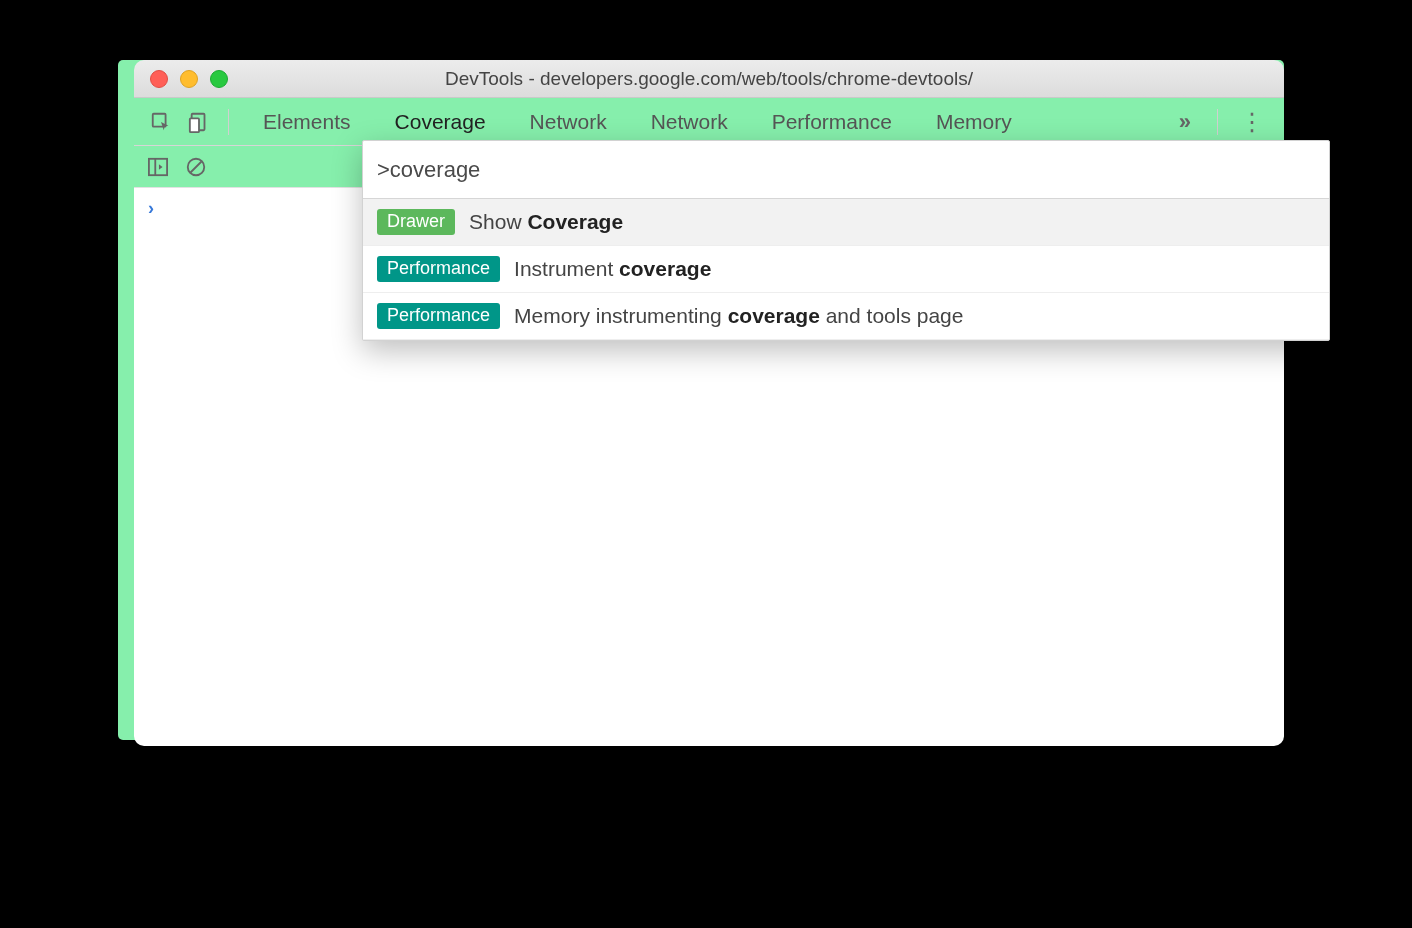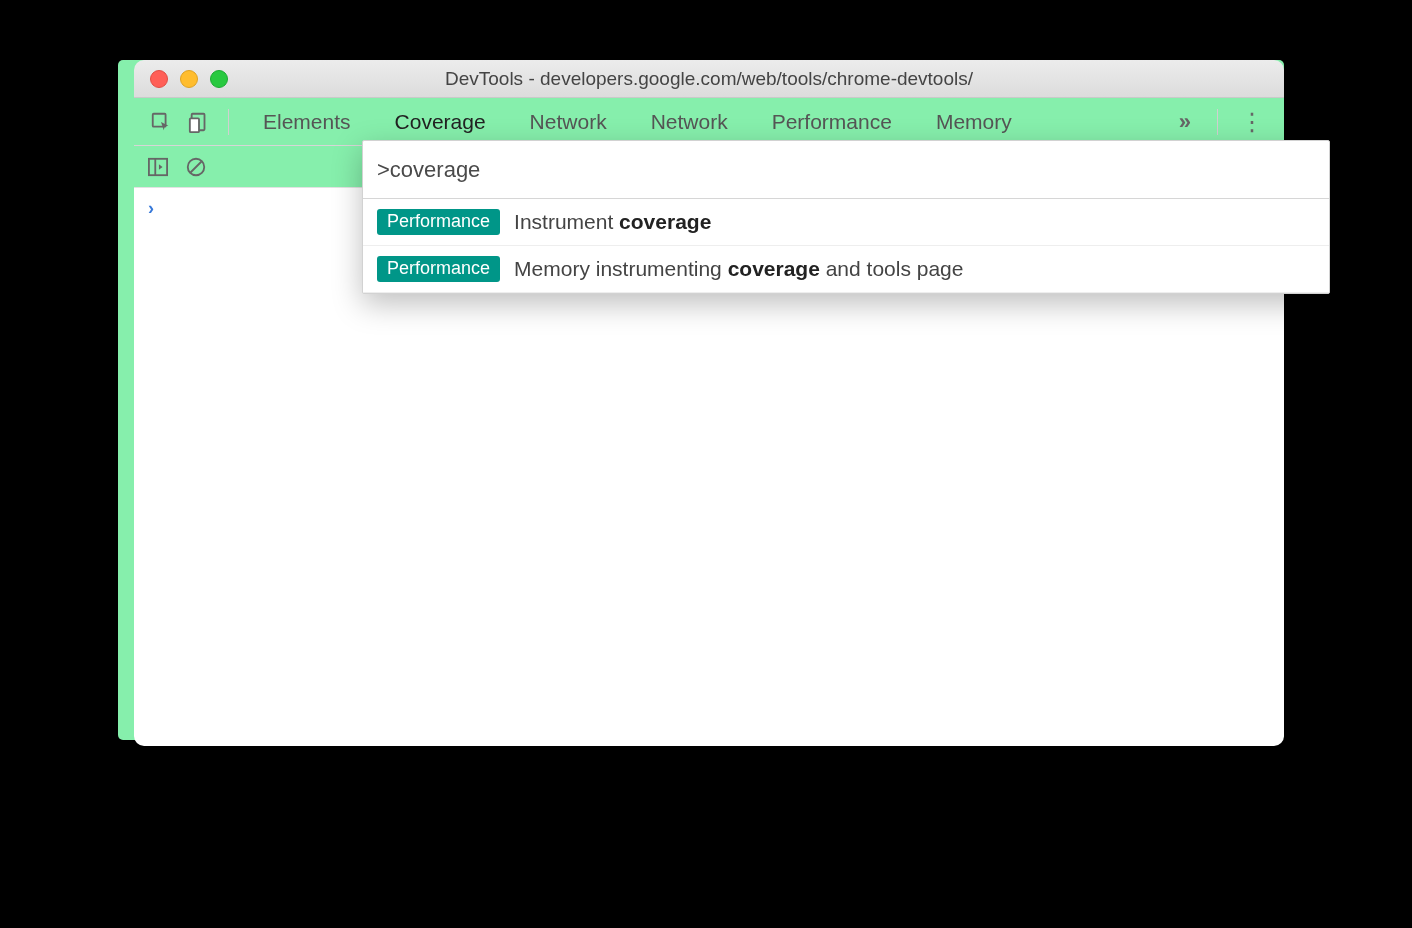--- a/index.html
+++ b/index.html
@@ -225,20 +225,26 @@
   <div class="body">
     <div class="prompt">›</div>
   </div>
 
   <div class="palette">
     <div class="palette-input-row">
       <input class="palette-input" type="text" value="&gt;coverage" style="">
     </div>
     <div class="palette-list">
 
+      <div class="palette-item selected">
+        <span class="badge drawer">Drawer</span>
+        <span class="text">
+          <span>Show </span><b>Coverage</b><span></span>
+        </span>
+      </div>
 
       <div class="palette-item">
         <span class="badge performance">Performance</span>
         <span class="text">
           <span>Instrument </span><b>coverage</b><span></span>
         </span>
       </div>
 
       <div class="palette-item">
         <span class="badge performance">Performance</span>

